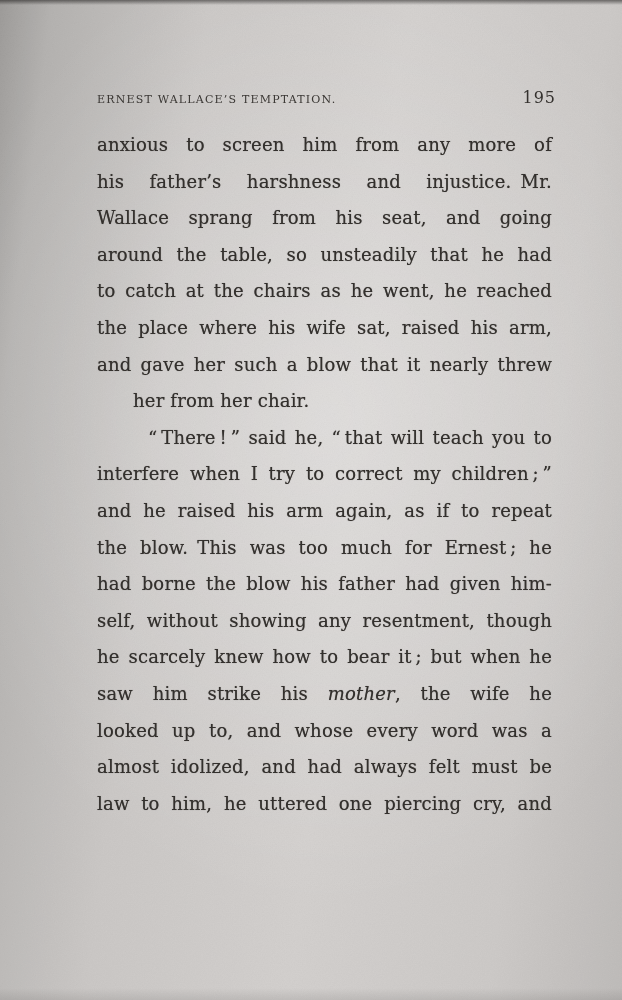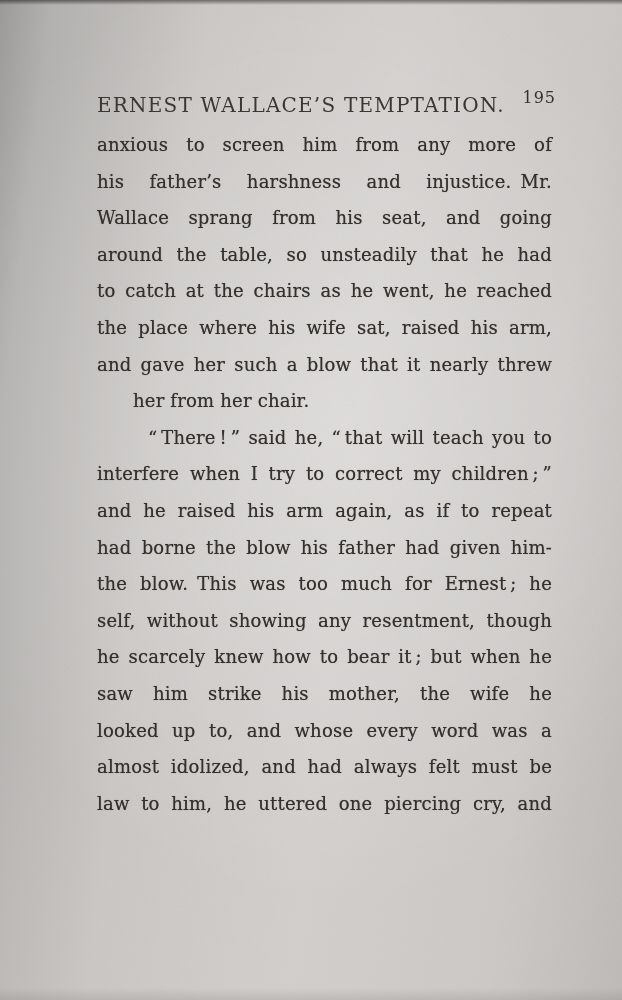--- a/index.html
+++ b/index.html
@@ -14,21 +14,21 @@
       linear-gradient(97deg, #9e9c9a 0%, #b5b3b1 7%, #cbc8c6 28%, #d3d0ce 55%, #cdcac8 82%, #bfbcba 100%);
     color:#33302d;
   }
   .noise{position:absolute;inset:0;width:100%;height:100%;opacity:.07;mix-blend-mode:multiply;pointer-events:none;}
   .header{
     position:absolute;left:97px;right:66px;top:88px;height:30px;
   }
   .running-title{
     position:absolute;left:0;right:60px;top:5px;
     text-align:left;
-    font-size:20px;letter-spacing:1.2px;
+    font-size:11px;letter-spacing:1.2px;
     color:#3a3734;
     white-space:nowrap;
   }
   .page-number{
     position:absolute;right:0;top:0;
     font-size:16px;letter-spacing:1px;color:#34312e;
   }
   .textblock{
     position:absolute;left:97px;right:70px;top:127px;
   }
@@ -36,21 +36,21 @@
     height:36.6px;line-height:36.6px;
     font-size:18px;
     letter-spacing:.2px;
     text-align:justify;
     text-align-last:justify;
     text-shadow:0 0 .7px rgba(51,48,45,.65);
     white-space:normal;
   }
   .line.noj{text-align-last:left;margin-left:36px;}
   .line.indent{text-indent:27px;margin-left:24px;}
-  .ital{}
+  .ital{font-style:italic;}
 </style>
 </head>
 <body>
 
 <div class="scan">
 
   <svg class="noise" xmlns="http://www.w3.org/2000/svg">
     <filter id="grain">
         <feTurbulence type="fractalNoise" baseFrequency="0.9" numOctaves="2" stitchTiles="stitch"></feTurbulence>
         <feColorMatrix type="saturate" values="0"></feColorMatrix>
@@ -73,22 +73,22 @@
       <div class="line">to catch at the chairs as he went, he reached</div>
       <div class="line">the place where his wife sat, raised his arm,</div>
       <div class="line">and gave her such a blow that it nearly threw</div>
       <div class="line noj">her from her chair.</div>
     </div>
 
     <div>
       <div class="line indent">“ There ! ” said he, “ that will teach you to</div>
       <div class="line">interfere when I try to correct my children ; ”</div>
       <div class="line">and he raised his arm again, as if to repeat</div>
+      <div class="line">the blow. This was too much for Ernest ; he</div>
       <div class="line">had borne the blow his father had given him-</div>
-      <div class="line">the blow. This was too much for Ernest ; he</div>
       <div class="line">self, without showing any resentment, though</div>
       <div class="line">he scarcely knew how to bear it ; but when he</div>
       <div class="line"><span>saw him strike his </span><span class="ital">mother</span><span>, the wife he</span></div>
       <div class="line">looked up to, and whose every word was a</div>
       <div class="line">almost idolized, and had always felt must be</div>
       <div class="line">law to him, he uttered one piercing cry, and</div>
     </div>
 
   </div>
 </div>

